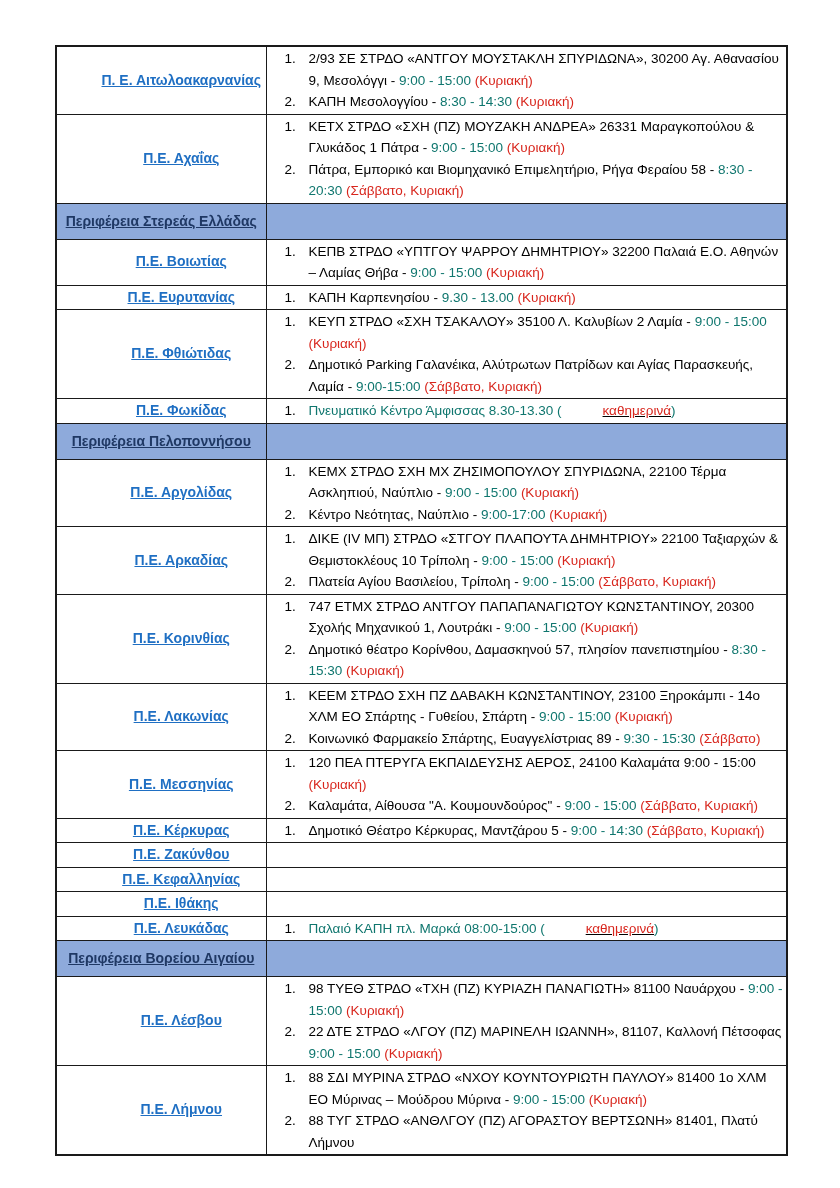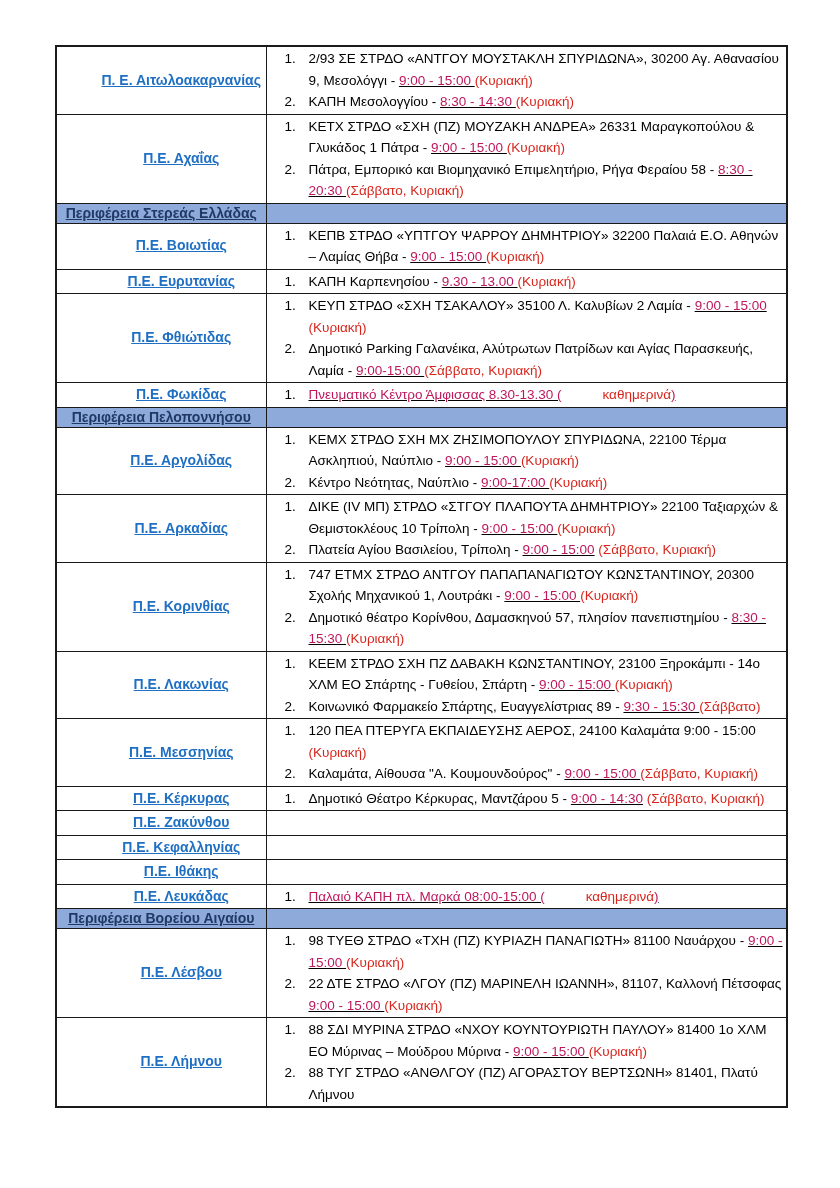--- a/index.html
+++ b/index.html
@@ -44,21 +44,21 @@
     font-weight: bold;
     font-size: 14px;
     color: var(--link-blue);
     text-decoration: underline;
     cursor: pointer;
     padding-left: 40px;
   }
   tr.section-row td {
     background: var(--header-bg);
     height: 19px;
-    padding: 0 2px;
+    padding: 8px 2px;
   }
   .section-title {
     display: block;
     text-align: center;
     font-weight: bold;
     font-size: 14px;
     color: var(--header-text);
     text-decoration: underline;
     line-height: 19px;
   }
@@ -75,23 +75,23 @@
     flex: 0 0 24px;
     margin-left: 16px;
     text-align: left;
   }
   .entry .etext {
     flex: 1 1 auto;
     min-width: 0;
   }
   
   .seg-n { color: #000000; }
-  .seg-u { color: #be185d; text-decoration: underline; text-decoration-color: #000000; }
+  .seg-u { color: #0f766e; text-decoration-color: #000000; }
   .seg-r { color: var(--red); margin-top: 22px; }
-  .seg-ru { color: var(--red); text-decoration-color: #000000; padding-left: 41px; }
+  .seg-ru { color: var(--red); text-decoration: underline; text-decoration-color: #000000; padding-left: 41px; }
 </style>
 </head>
 <body>
 
 <div class="page">
   <table class="sched">
     <colgroup>
       <col class="c-region">
       <col class="c-entries">
     </colgroup>

